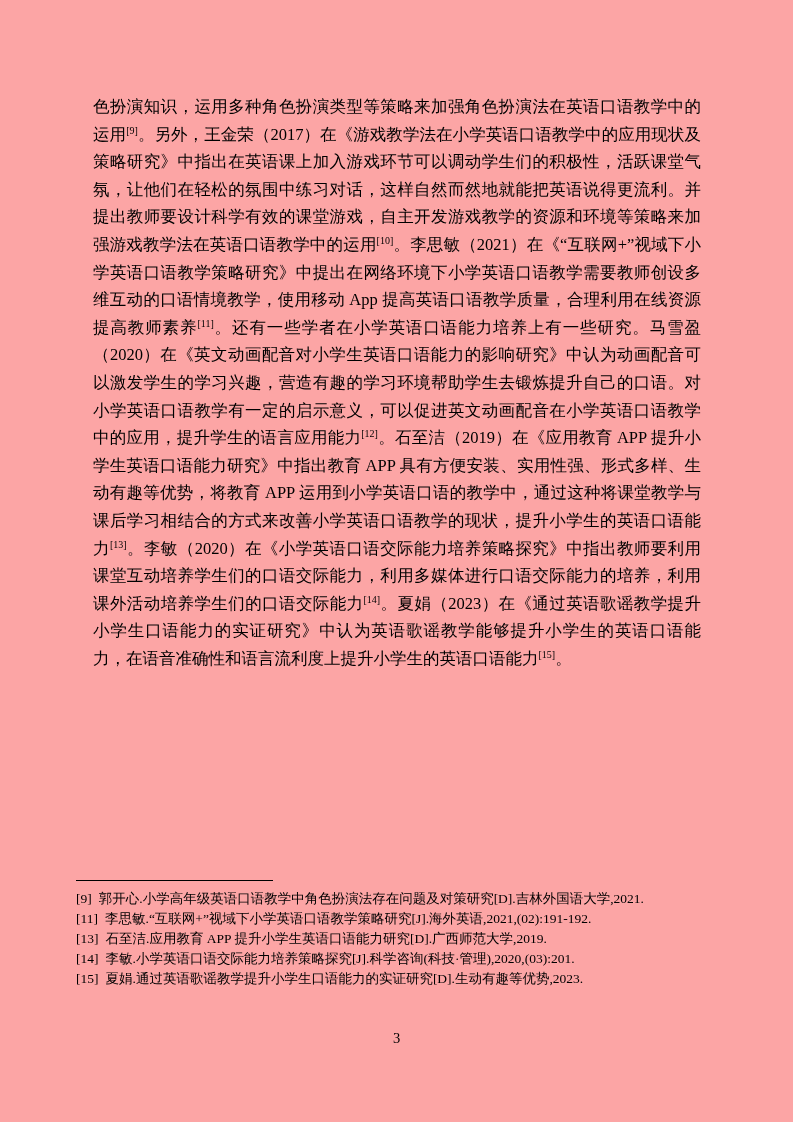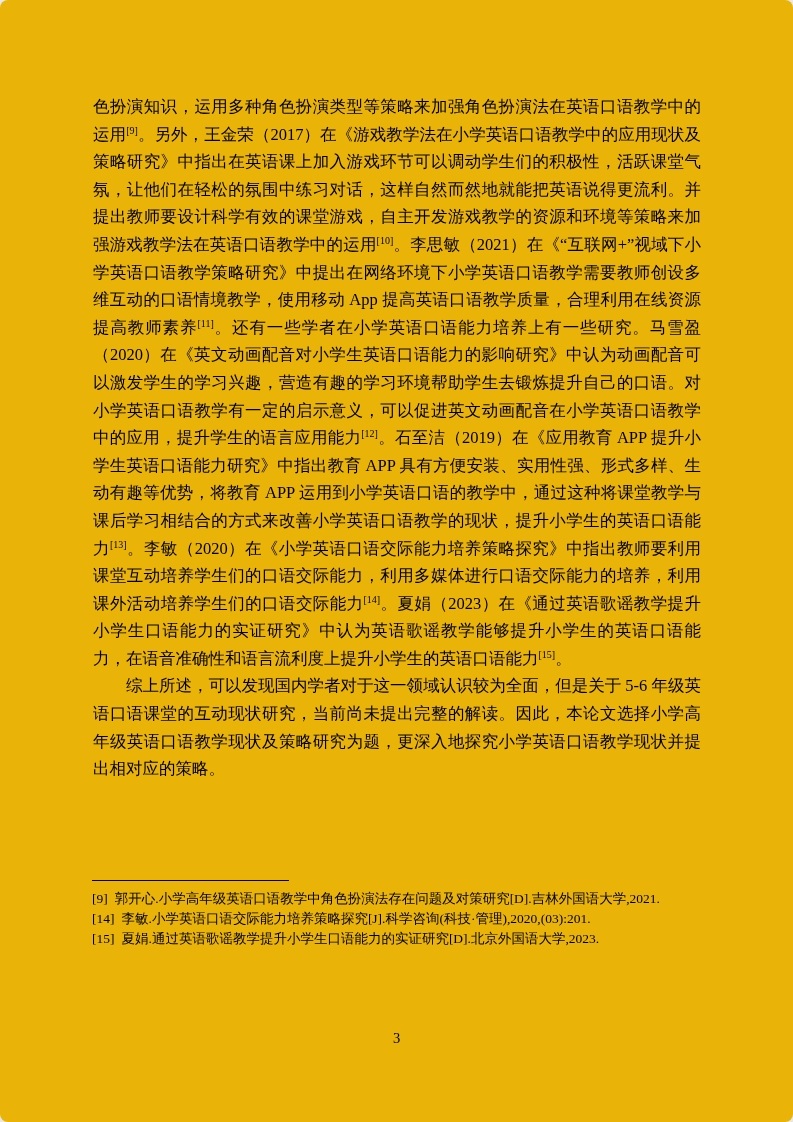--- a/index.html
+++ b/index.html
@@ -1,47 +1,46 @@
 <!DOCTYPE html>
 <html><head>
 <meta charset="utf-8">
 <style>
   * { margin: 0; padding: 0; box-sizing: border-box; }
   html, body { background: #e8e8e8; }
   .page {
     position: relative;
     width: 793px;
     height: 1122px;
-    background: #eab308;
+    background: #fca5a5;
     margin: 0 auto;
     font-family: "Liberation Serif", "DejaVu Serif", serif;
     color: #000000;
     overflow: hidden;
-    border-radius: 8px;
   }
   .body-text {
     position: absolute;
     left: 93px;
     top: 93px;
     width: 608px;
     font-size: 16.5px;
     line-height: 27.6px;
     text-align: justify;
   }
   .para { margin: 0; }
   .para.indent { text-indent: 2em; }
   sup.cite {
     font-size: 10px;
     line-height: 0;
     vertical-align: super;
     letter-spacing: 0;
   }
   .footnote-area {
     position: absolute;
-    left: 92px;
+    left: 76px;
     top: 880px;
     width: 608px;
   }
   .footnote-separator {
     width: 197px;
     border-top: 1.5px solid #000000;
     margin-bottom: 8px;
   }
   .footnote {
     font-size: 13.5px;
@@ -59,25 +58,26 @@
     font-size: 14.5px;
   }
 </style>
 </head>
 <body>
 
 <div class="page">
 
   <div class="body-text">
     <p class="para"><span>色扮演知识，运用多种角色扮演类型等策略来加强角色扮演法在英语口语教学中的运用</span><sup class="cite">[9]</sup><span>。另外，王金荣（2017）在《游戏教学法在小学英语口语教学中的应用现状及策略研究》中指出在英语课上加入游戏环节可以调动学生们的积极性，活跃课堂气氛，让他们在轻松的氛围中练习对话，这样自然而然地就能把英语说得更流利。并提出教师要设计科学有效的课堂游戏，自主开发游戏教学的资源和环境等策略来加强游戏教学法在英语口语教学中的运用</span><sup class="cite">[10]</sup><span>。李思敏（2021）在《“互联网+”视域下小学英语口语教学策略研究》中提出在网络环境下小学英语口语教学需要教师创设多维互动的口语情境教学，使用移动 App 提高英语口语教学质量，合理利用在线资源提高教师素养</span><sup class="cite">[11]</sup><span>。还有一些学者在小学英语口语能力培养上有一些研究。马雪盈（2020）在《英文动画配音对小学生英语口语能力的影响研究》中认为动画配音可以激发学生的学习兴趣，营造有趣的学习环境帮助学生去锻炼提升自己的口语。对小学英语口语教学有一定的启示意义，可以促进英文动画配音在小学英语口语教学中的应用，提升学生的语言应用能力</span><sup class="cite">[12]</sup><span>。石至洁（2019）在《应用教育 APP 提升小学生英语口语能力研究》中指出教育 APP 具有方便安装、实用性强、形式多样、生动有趣等优势，将教育 APP 运用到小学英语口语的教学中，通过这种将课堂教学与课后学习相结合的方式来改善小学英语口语教学的现状，提升小学生的英语口语能力</span><sup class="cite">[13]</sup><span>。李敏（2020）在《小学英语口语交际能力培养策略探究》中指出教师要利用课堂互动培养学生们的口语交际能力，利用多媒体进行口语交际能力的培养，利用课外活动培养学生们的口语交际能力</span><sup class="cite">[14]</sup><span>。夏娟（2023）在《通过英语歌谣教学提升小学生口语能力的实证研究》中认为英语歌谣教学能够提升小学生的英语口语能力，在语音准确性和语言流利度上提升小学生的英语口语能力</span><sup class="cite">[15]</sup><span>。</span></p>
-    <p class="para indent">综上所述，可以发现国内学者对于这一领域认识较为全面，但是关于 5-6 年级英语口语课堂的互动现状研究，当前尚未提出完整的解读。因此，本论文选择小学高年级英语口语教学现状及策略研究为题，更深入地探究小学英语口语教学现状并提出相对应的策略。</p>
   </div>
 
   <div class="footnote-area">
     <div class="footnote-separator"></div>
     <div class="footnote"><span class="fn-label">[9]</span><span>郭开心.小学高年级英语口语教学中角色扮演法存在问题及对策研究[D].吉林外国语大学,2021.</span></div>
+    <div class="footnote"><span class="fn-label">[11]</span><span>李思敏.“互联网+”视域下小学英语口语教学策略研究[J].海外英语,2021,(02):191-192.</span></div>
+    <div class="footnote"><span class="fn-label">[13]</span><span>石至洁.应用教育 APP 提升小学生英语口语能力研究[D].广西师范大学,2019.</span></div>
     <div class="footnote"><span class="fn-label">[14]</span><span>李敏.小学英语口语交际能力培养策略探究[J].科学咨询(科技·管理),2020,(03):201.</span></div>
-    <div class="footnote"><span class="fn-label">[15]</span><span>夏娟.通过英语歌谣教学提升小学生口语能力的实证研究[D].北京外国语大学,2023.</span></div>
+    <div class="footnote"><span class="fn-label">[15]</span><span>夏娟.通过英语歌谣教学提升小学生口语能力的实证研究[D].生动有趣等优势,2023.</span></div>
   </div>
 
   <div class="page-number">3</div>
 
 </div>
 
 </body></html>

